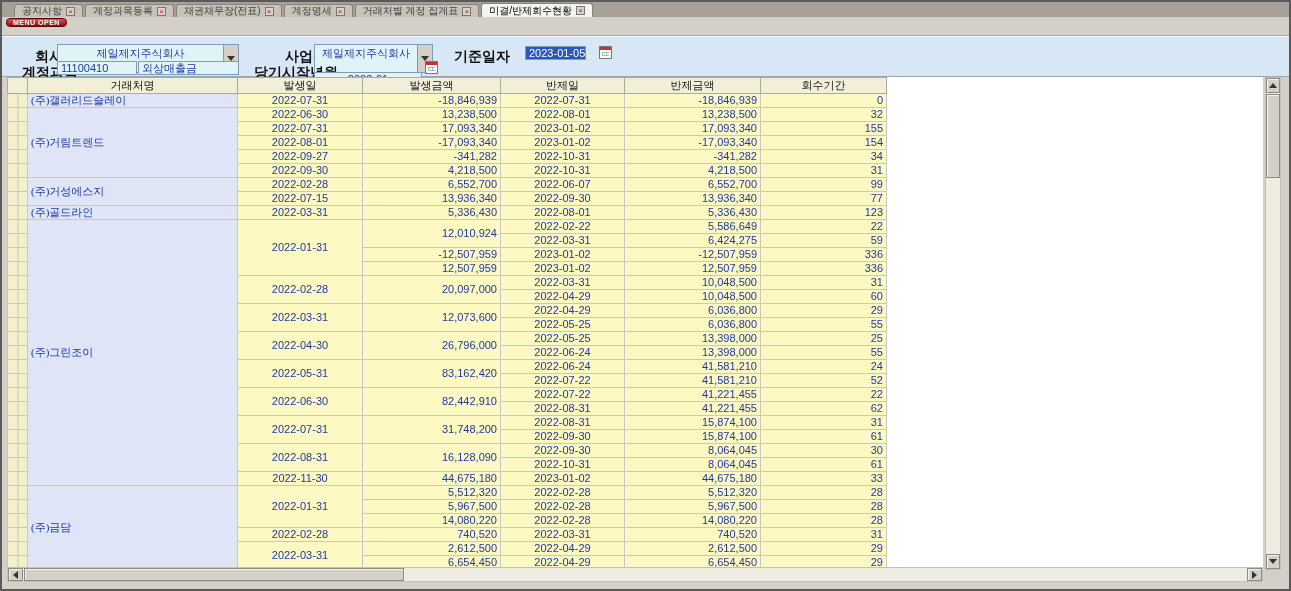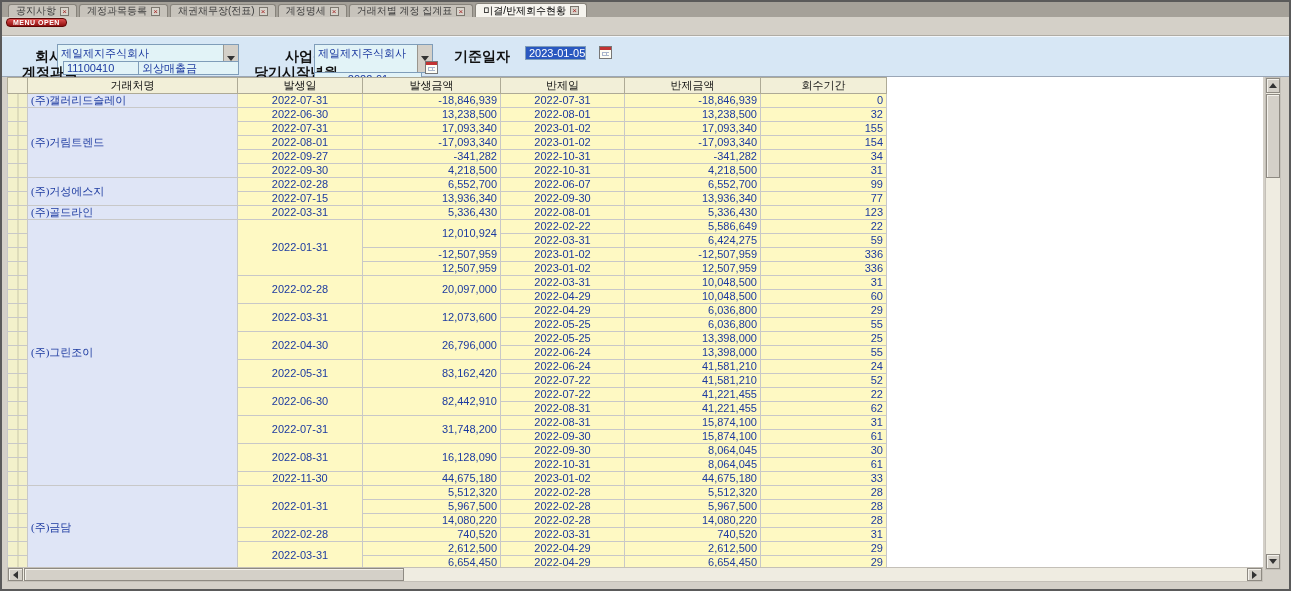--- a/index.html
+++ b/index.html
@@ -1,42 +1,42 @@
 <!DOCTYPE html>
 <html><head>
 <meta charset="utf-8">
 <style>
   * { box-sizing: border-box; }
   body { margin:0; padding:0; background:#888; font-family:"Liberation Sans","DejaVu Sans",sans-serif; }
   .window { position:relative; width:1291px; height:591px; background:#d4d0c8; border:2px solid #5a5a5a; overflow:hidden; }
 
   
   .tabbar { position:absolute; top:0; left:0; right:0; height:15px; background:#a5a199;
-            display:flex; align-items:flex-end; padding-left:6px; gap:2px; }
+            display:flex; align-items:flex-end; padding-left:12px; gap:2px; }
   .tab { display:flex; align-items:center; gap:4px; height:13px; padding:0 7px;
          background:#c7c3bb; border:1px solid #87837b; border-bottom:none;
          border-radius:3px 3px 0 0; font-size:10px; color:#3c3c3c; cursor:default; }
   .tab.active { background:#f6f4ee; color:#000; height:14px; }
   .tab-close { width:9px; height:9px; line-height:7px; font-size:8px; text-align:center;
                background:#d8d4cc; border:1px solid #7b776f; color:#a32222; }
 
   
   .menustrip { position:absolute; top:15px; left:0; right:0; height:11px; background:#d4d0c8; }
   .menu-open-btn { position:absolute; left:4px; top:1px; height:9px; padding:0 6px;
                    background:linear-gradient(#e05050,#8e0e0e); border:1px solid #5e0606;
                    border-radius:4px; color:#fff; font-size:7px; font-weight:bold;
                    line-height:7px; letter-spacing:.5px; }
   .gapstrip { position:absolute; top:26px; left:0; right:0; height:8px; background:#d4d0c8;
               border-bottom:1px solid #b0aca4; }
 
   
   .formarea { position:absolute; top:34px; left:0; right:0; height:41px; background:#d7e7f5;
               border-top:1px solid #f2f7fc; border-bottom:1px solid #9aa6b6; }
   .flabel { position:absolute; font-size:14px; font-weight:bold; color:#111; }
-  .combo { position:absolute; height:29px; border:1px solid #7f9db9; background:#e2f3f7; display:flex; }
+  .combo { position:absolute; height:29px; border:1px solid #7f9db9; background:#e2f3f7; display:flex;text-align:center; }
   .combo-val { flex:1; font-size:11px; color:#1c3aa0; padding:1px 3px; overflow:hidden; white-space:nowrap; }
   .combo-btn { width:15px; background:#d4d0c8; border-left:1px solid #9a968e;
                display:flex; align-items:center; justify-content:center; }
   .combo-btn::after { content:''; width:0; height:0; border:4px solid transparent; border-top:5px solid #333; margin-top:4px; }
   .tfield { position:absolute; height:14px; border:1px solid #7f9db9; background:#e2f3f7;
             font-size:11px; line-height:12px; color:#1c3aa0; padding:0 3px; white-space:nowrap; overflow:hidden; }
   .tfield.center { text-align:center;margin-top:11px; }
   .tfield.sel { background:#2a58c0; color:#fff; text-align:center; }
   .cal-icon { position:absolute; width:13px; height:13px; border:1px solid #777;
               background:linear-gradient(to bottom,#c23333 0 3px,#fdfdf5 3px); }
@@ -125,21 +125,21 @@
     <div class="combo" style="left:312px; top:7px; width:119px;">
       <span class="combo-val">제일제지주식회사</span>
       <span class="combo-btn"></span>
     </div>
 
     <span class="flabel" style="left:452px; top:11px;">기준일자</span>
     <div class="tfield sel" style="left:523px; top:9px; width:61px;">2023-01-05</div>
     <span class="cal-icon" style="left:597px; top:9px;"></span>
 
     <span class="flabel" style="left:20px; top:27px;">계정과목</span>
-    <div class="tfield" style="left:61px; top:24px; width:80px;">11100410</div>
+    <div class="tfield" style="left:55px; top:24px; width:80px;">11100410</div>
     <div class="tfield" style="left:136px; top:24px; width:101px;">외상매출금</div>
 
     <span class="flabel" style="left:252px; top:27px;">당기시작년월</span>
     <div class="tfield center" style="left:312px; top:24px; width:108px;">2022-01</div>
     <span class="cal-icon" style="left:423px; top:24px;"></span>
   </div>
 
   <div class="gridarea">
     <table class="grid">
       <colgroup>

